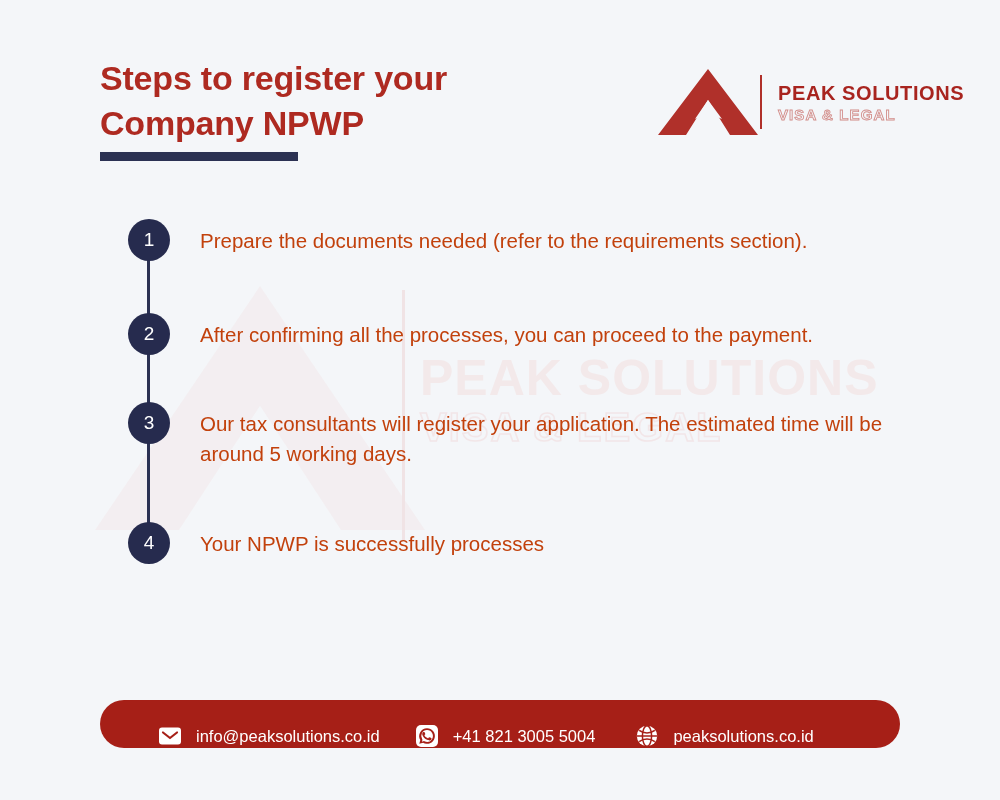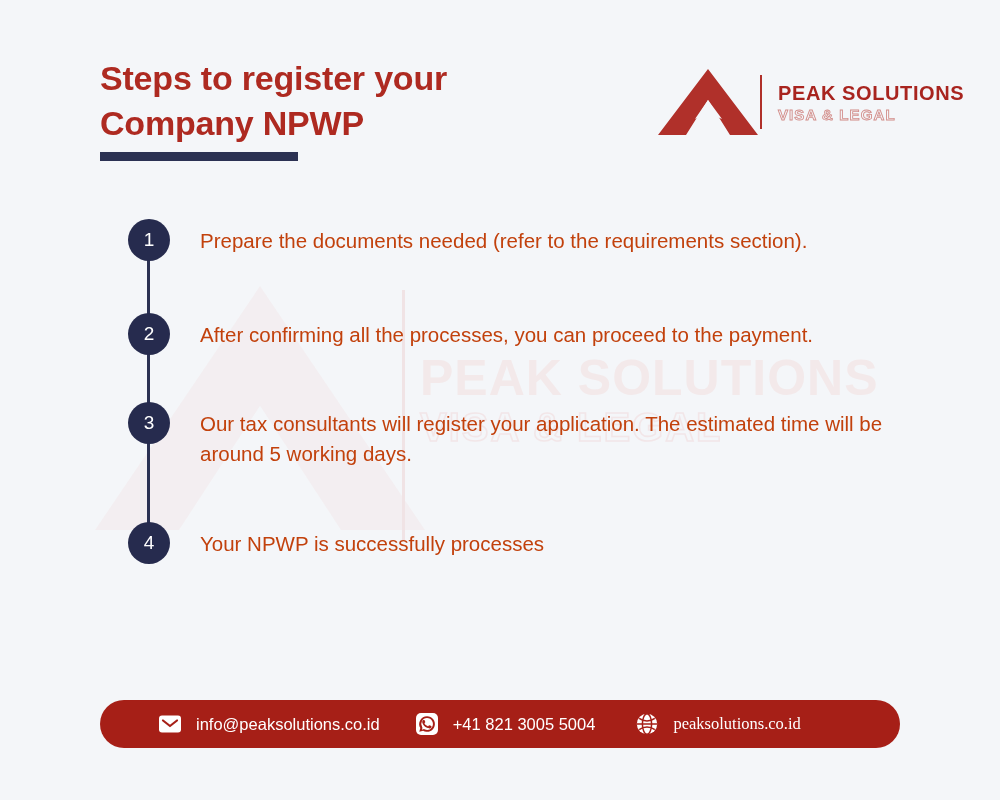--- a/index.html
+++ b/index.html
@@ -213,35 +213,35 @@
   
   .footer {
     position: absolute;
     left: 100px;
     top: 700px;
     width: 800px;
     height: 48px;
     background: #a61f17;
     border-radius: 24px;
     display: flex;
-    align-items: center;
+    align-items: flex-end;
     z-index: 3;
   }
 
   .contact {
     display: flex;
     align-items: center;
     color: #ffffff;
     font-size: 16.5px;
     white-space: nowrap;
   }
 
   .contact-email { margin-left: 58px; }
   .contact-phone { margin-left: 35px; }
-  .contact-web   { margin-left: 40px; font-family: Liberation Serif, serif; }
+  .contact-web   { margin-left: 40px; }
 
   .contact-icon {
     width: 24px;
     height: 24px;
     flex: none;
     margin-right: 14px;
     display: block;
   }
 </style>
 </head>

